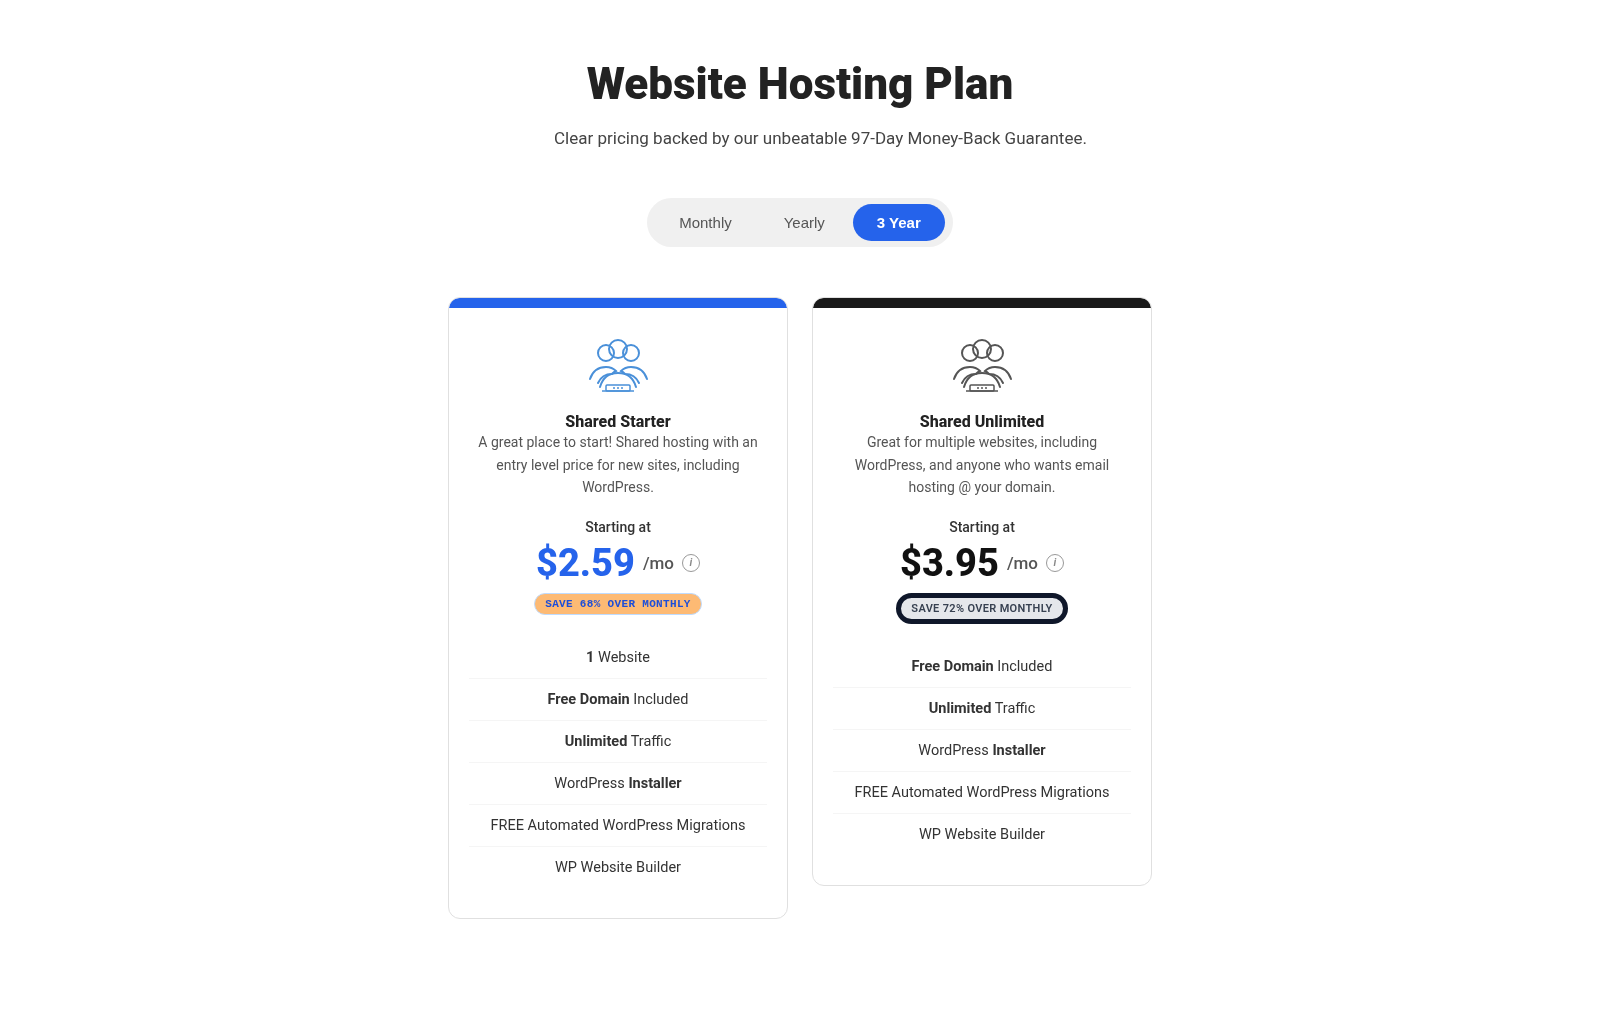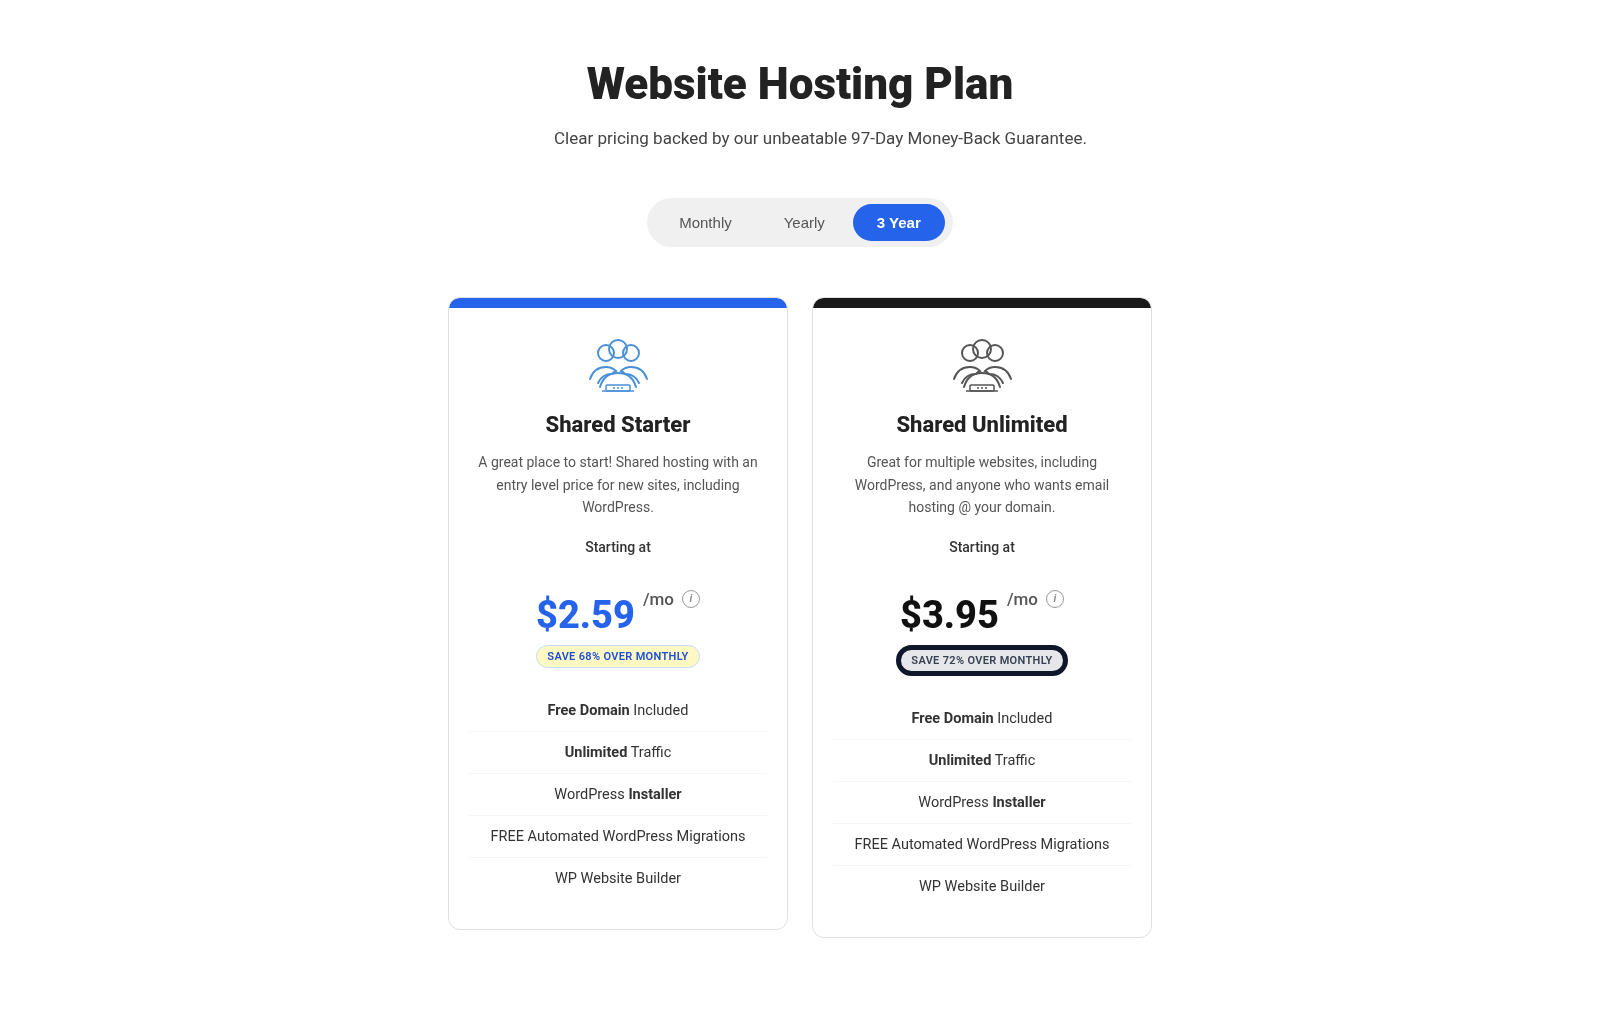--- a/index.html
+++ b/index.html
@@ -107,24 +107,23 @@
       align-items: center;
       justify-content: center;
     }
 
     .plan-icon svg {
       width: 65px;
       height: 55px;
     }
 
     .plan-name {
-      font-size: 22px;
+      font-size: 16px;
       font-weight: 800;
       text-align: center;
-      margin-bottom: 14px;
     }
 
     .plan-description {
       font-size: 14px;
       color: #555;
       text-align: center;
       line-height: 1.6;
       padding: 0 28px;
       margin-bottom: 20px;
     }
@@ -139,21 +138,20 @@
     .price-row {
       display: flex;
       align-items: center;
       gap: 8px;
       margin-bottom: 8px;
     }
 
     .price {
       font-size: 38px;
       font-weight: 800;
-      margin-top: 32px;
     }
 
     .plan-card.starter .price {
       color: #2563eb;
     }
 
     .plan-card.unlimited .price {
       color: #111;
     }
 
@@ -182,23 +180,24 @@
     .save-badge {
       font-size: 11px;
       font-weight: 600;
       padding: 4px 10px;
       border-radius: 20px;
       margin-bottom: 22px;
       letter-spacing: 0.03em;
     }
 
     .plan-card.starter .save-badge {
-      background: #fef9c3;
+      background: #fdba74;
       color: #1d4ed8;
       border: 1px solid #bfdbfe;
+      font-family: Liberation Mono, monospace;
     }
 
     .plan-card.unlimited .save-badge {
       background: #e5e7eb;
       color: #374151;
       border: 5px solid #0f172a;
     }
 
     .features-list {
       width: 100%;
@@ -264,20 +263,21 @@
 
     <p class="starting-at">Starting at</p>
     <div class="price-row">
       <span class="price">$2.59</span>
       <span class="price-period">/mo</span>
       <span class="help-icon">i</span>
     </div>
     <div class="save-badge">SAVE 68% OVER MONTHLY</div>
 
     <div class="features-list">
+      <div class="feature-item"><strong>1</strong> Website</div>
       <div class="feature-item"><strong>Free Domain</strong> Included</div>
       <div class="feature-item"><strong>Unlimited</strong> Traffic</div>
       <div class="feature-item">WordPress <strong>Installer</strong></div>
       <div class="feature-item">FREE Automated WordPress Migrations</div>
       <div class="feature-item">WP Website Builder</div>
     </div>
   </div>
 
   <div class="plan-card unlimited">
     <div class="plan-card-header-bar"></div>

